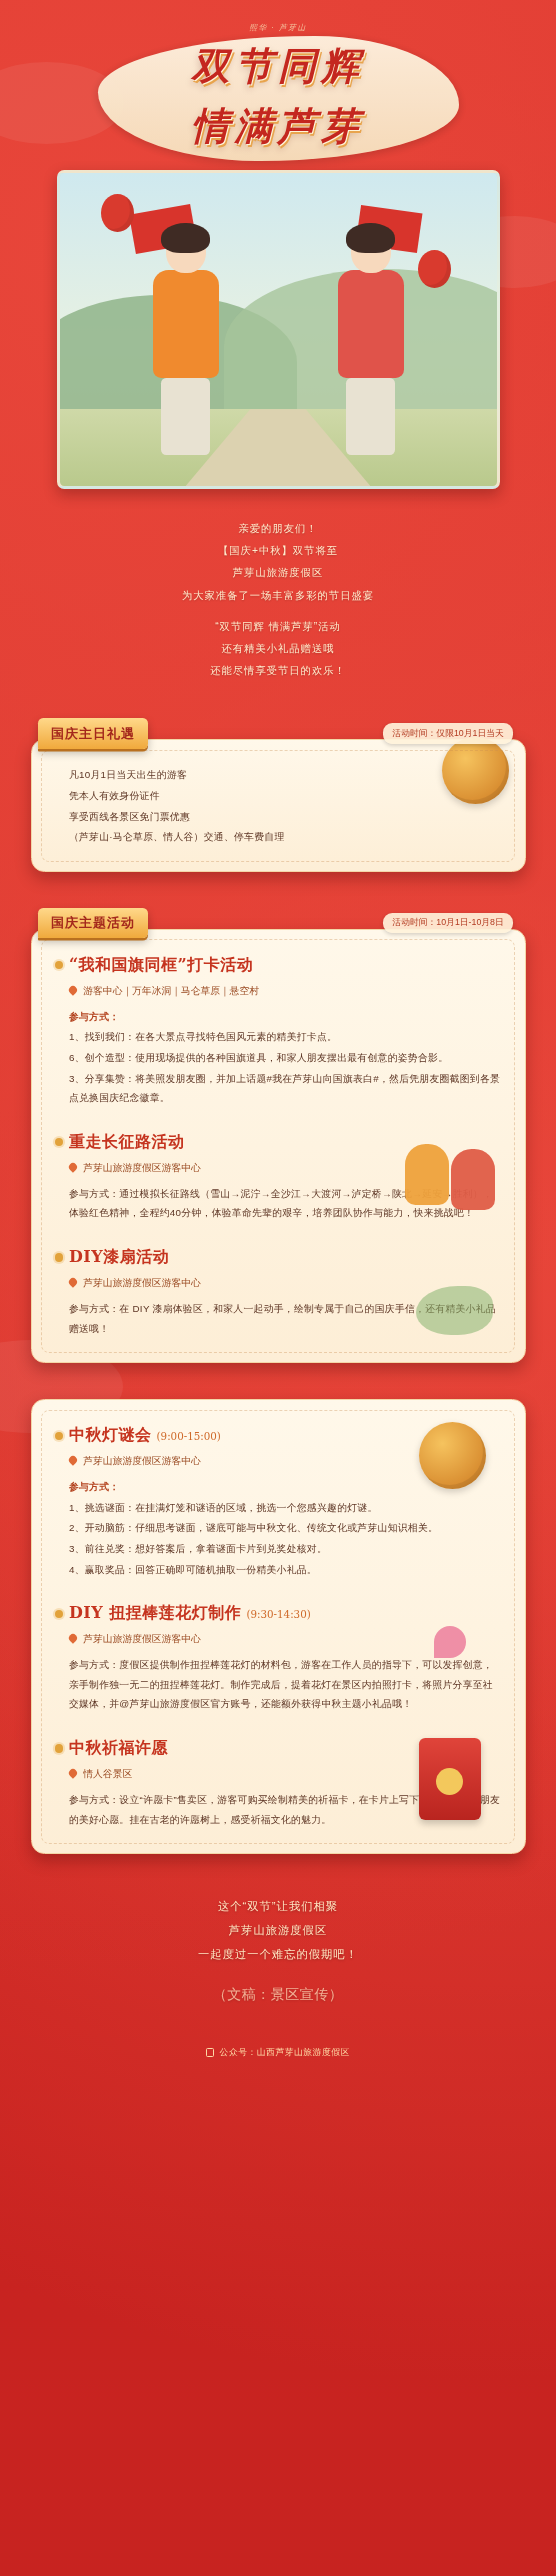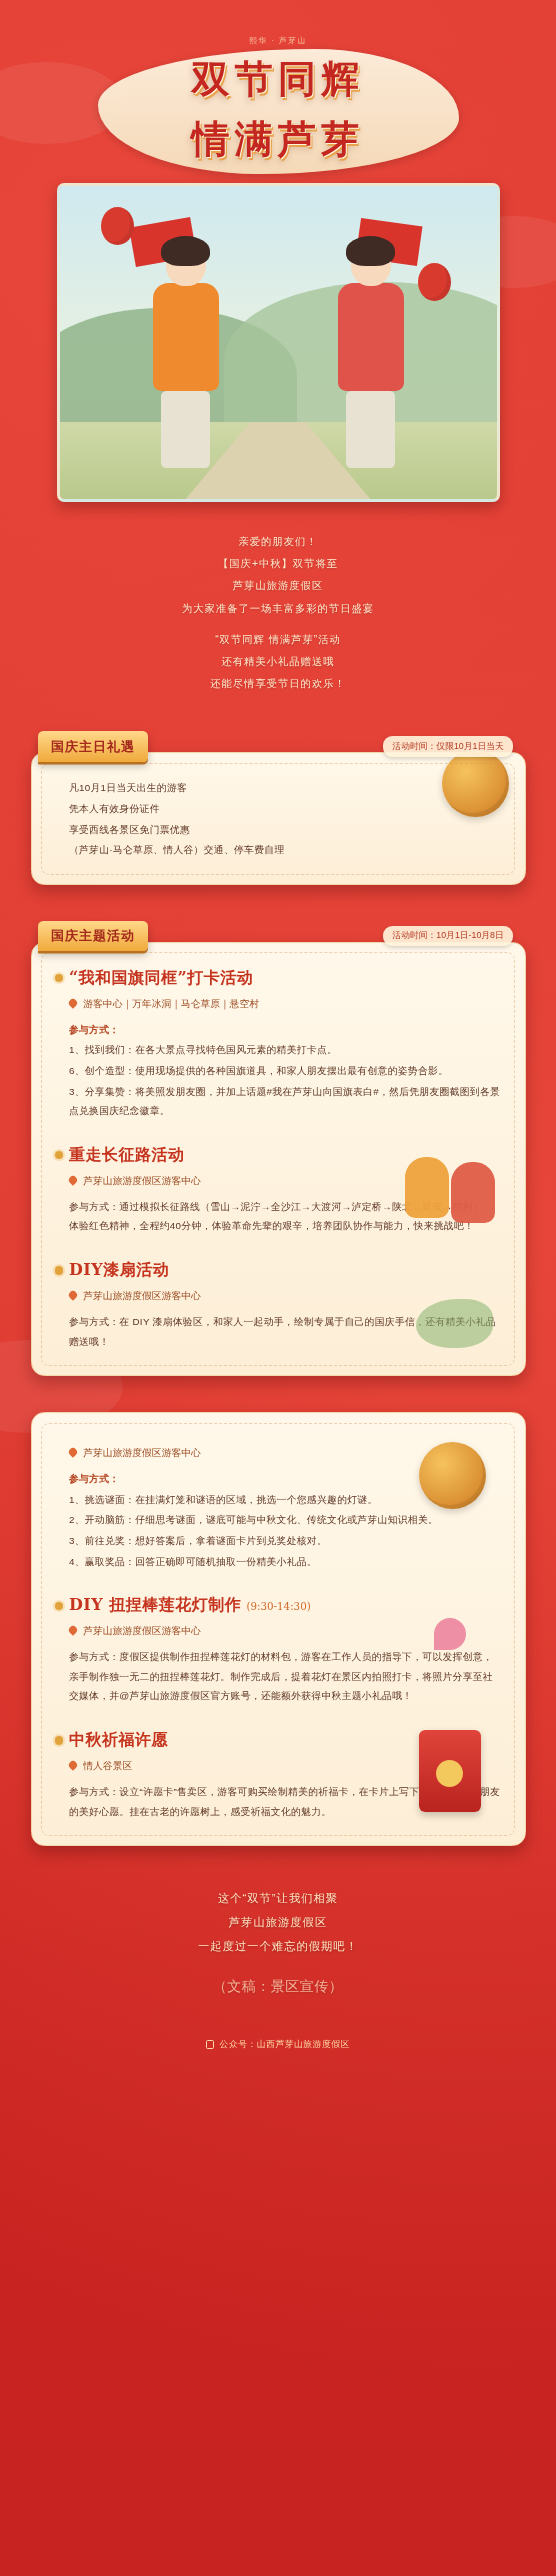--- a/index.html
+++ b/index.html
@@ -23,22 +23,23 @@
   .cloud {
     position: absolute;
     border-radius: 50%;
     background: rgba(255,255,255,0.07);
     pointer-events: none;
   }
 
   
   .header {
     position: relative;
-    padding-top: 36px;
+    padding-top: 23px;
     text-align: center;
+    font-style: italic;
   }
   .brand-top {
     font-size: 7.7px;
     letter-spacing: 1.5px;
     color: #f6d6ad;
     opacity: .85;
     margin-bottom: 3.1px;
   }
   .title-plate {
     position: relative;
@@ -348,20 +349,25 @@
       </div>
 
     </div>
   </div>
 
   <div class="section">
     <div class="card">
 
       <div class="act">
         <div class="mooncake"></div>
+        <div class="act-title">
+          <span class="dot"></span>
+          <span>中秋灯谜会</span>
+          <span class="time">(9:00-15:00)</span>
+        </div>
         <div class="venue">
           <span class="pin"></span>
           <span>芦芽山旅游度假区游客中心</span>
         </div>
         <div class="body-text">
           <p class="lead">参与方式：</p>
           <p>1、挑选谜面：在挂满灯笼和谜语的区域，挑选一个您感兴趣的灯谜。</p>
           <p>2、开动脑筋：仔细思考谜面，谜底可能与中秋文化、传统文化或芦芽山知识相关。</p>
           <p>3、前往兑奖：想好答案后，拿着谜面卡片到兑奖处核对。</p>
           <p>4、赢取奖品：回答正确即可随机抽取一份精美小礼品。</p>

